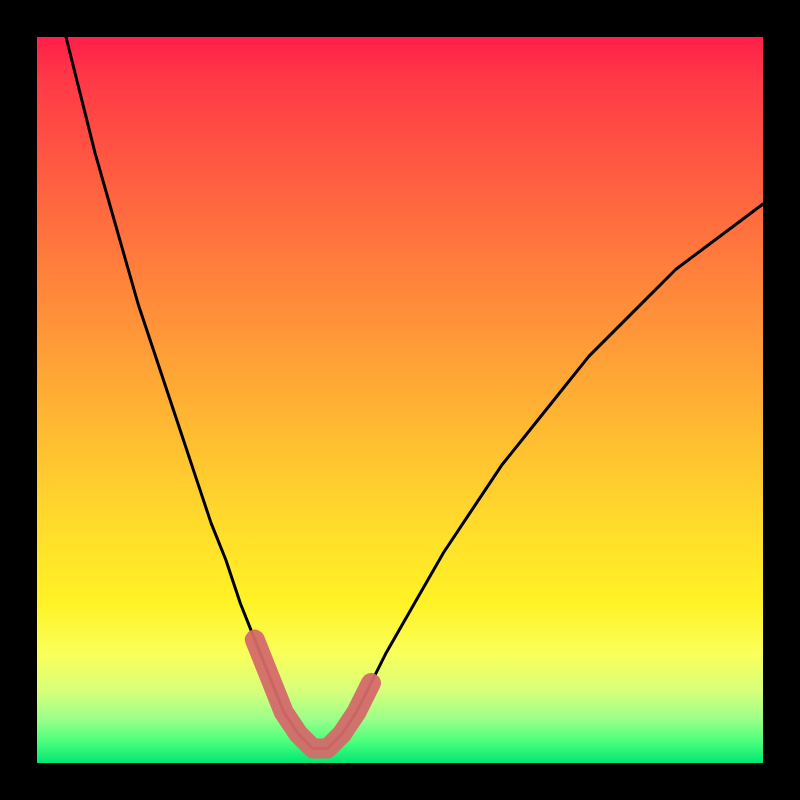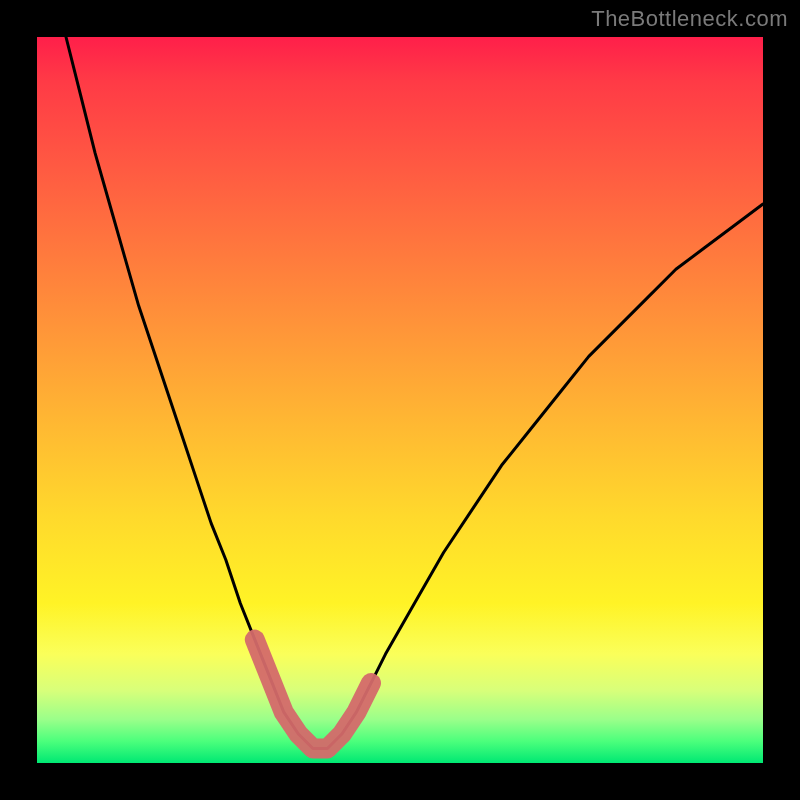--- a/index.html
+++ b/index.html
@@ -56,20 +56,19 @@
     top: 0;
     width: 726px;
     height: 726px;
     overflow: visible;
   }
 </style>
 </head>
 <body>
 
 <div class="frame">
-  <div class="watermark">TheBottleneck.com</div>
   <div class="plot">
     <svg class="curve" viewBox="0 0 726 726" preserveAspectRatio="none">
       <path id="main-curve-path" fill="none" stroke="#000000" stroke-width="3" stroke-linecap="round" stroke-linejoin="round" d="M29.0 0.0 L43.6 58.1 L58.1 116.2 L72.6 167.0 L87.1 217.8 L101.6 268.6 L116.2 312.2 L130.7 355.7 L145.2 399.3 L159.7 442.9 L174.2 486.4 L188.8 522.7 L203.3 566.3 L217.8 602.6 L232.3 638.9 L246.8 675.2 L261.4 697.0 L275.9 711.5 L290.4 711.5 L304.9 697.0 L319.4 675.2 L334.0 646.1 L348.5 617.1 L377.5 566.3 L406.6 515.5 L435.6 471.9 L464.6 428.3 L493.7 392.0 L522.7 355.7 L551.8 319.4 L580.8 290.4 L609.8 261.4 L638.9 232.3 L667.9 210.5 L697.0 188.8 L726.0 167.0"></path>
       <path id="highlight-path" fill="none" stroke="#d46a6a" stroke-width="20" stroke-linecap="round" stroke-linejoin="round" opacity="0.95" d="M217.8 602.6 L232.3 638.9 L246.8 675.2 L261.4 697.0 L275.9 711.5 L290.4 711.5 L304.9 697.0 L319.4 675.2 L334.0 646.1"></path>
     </svg>
   </div>
 </div>
 
 </body></html>

